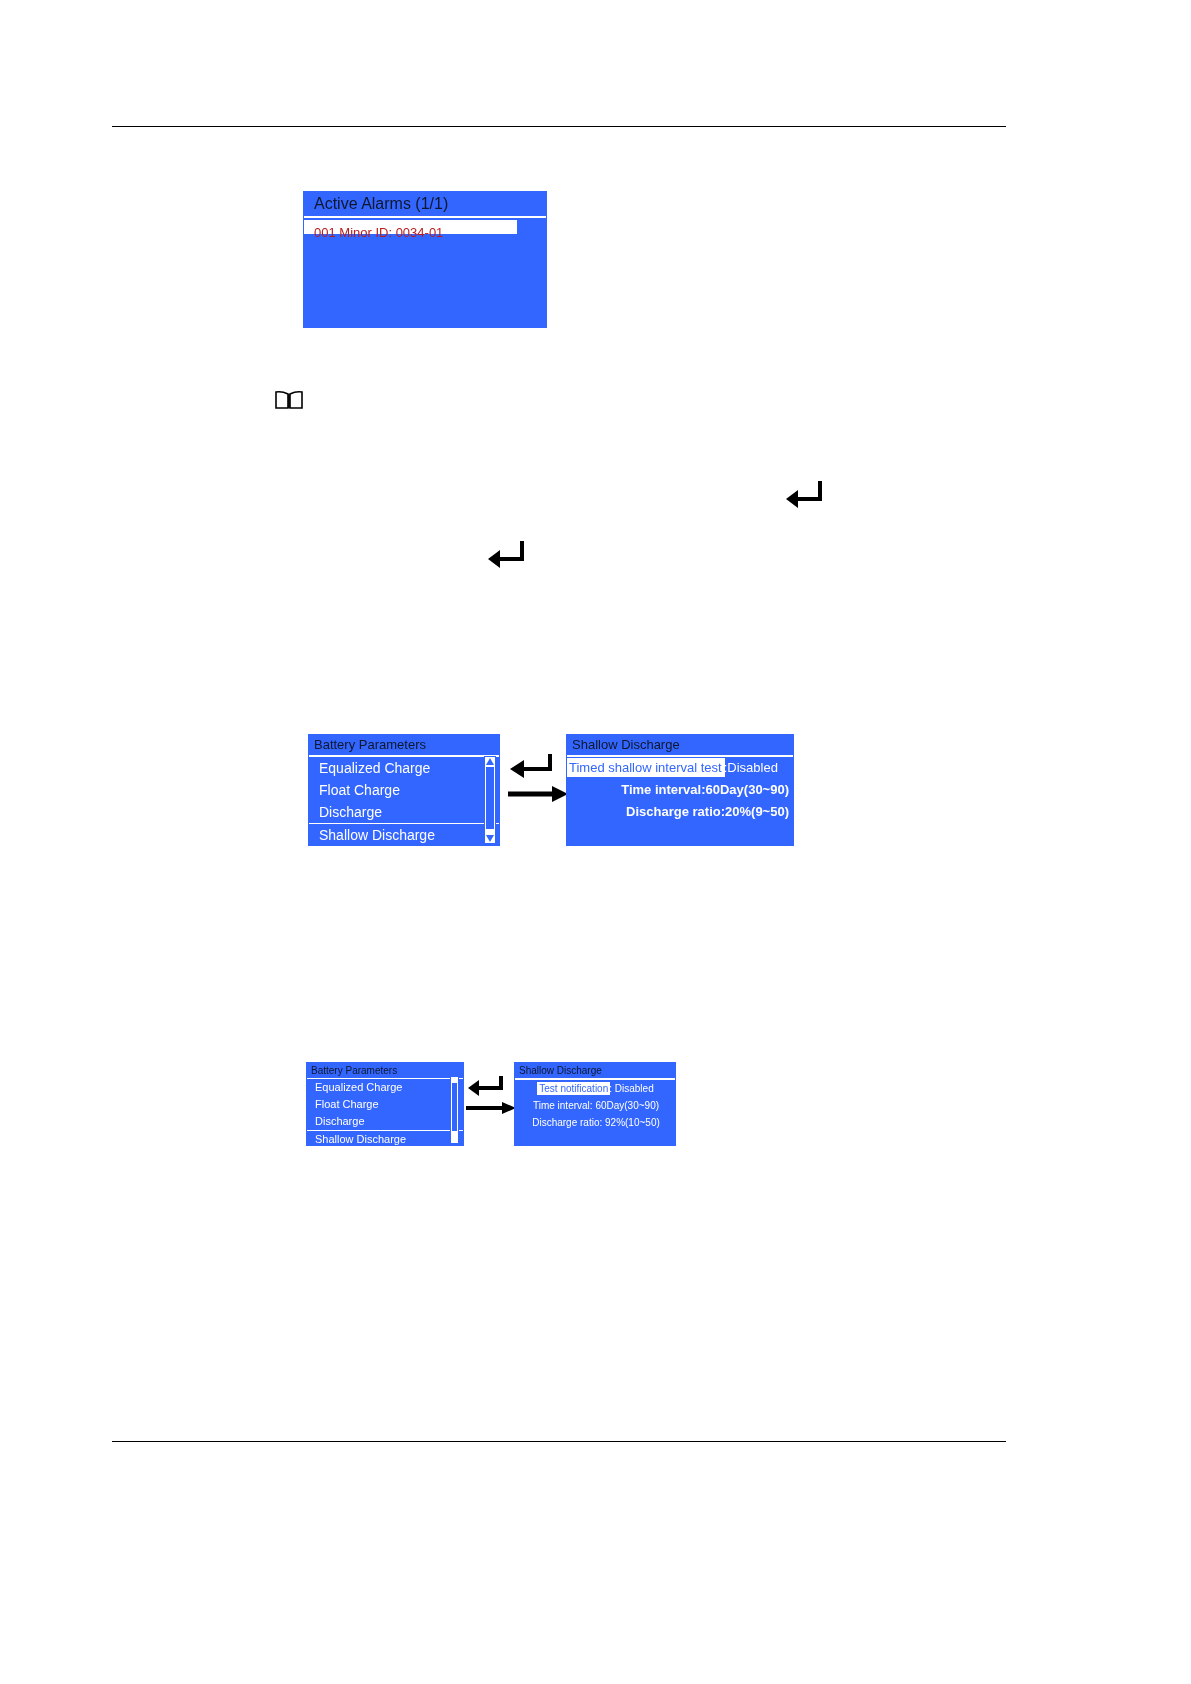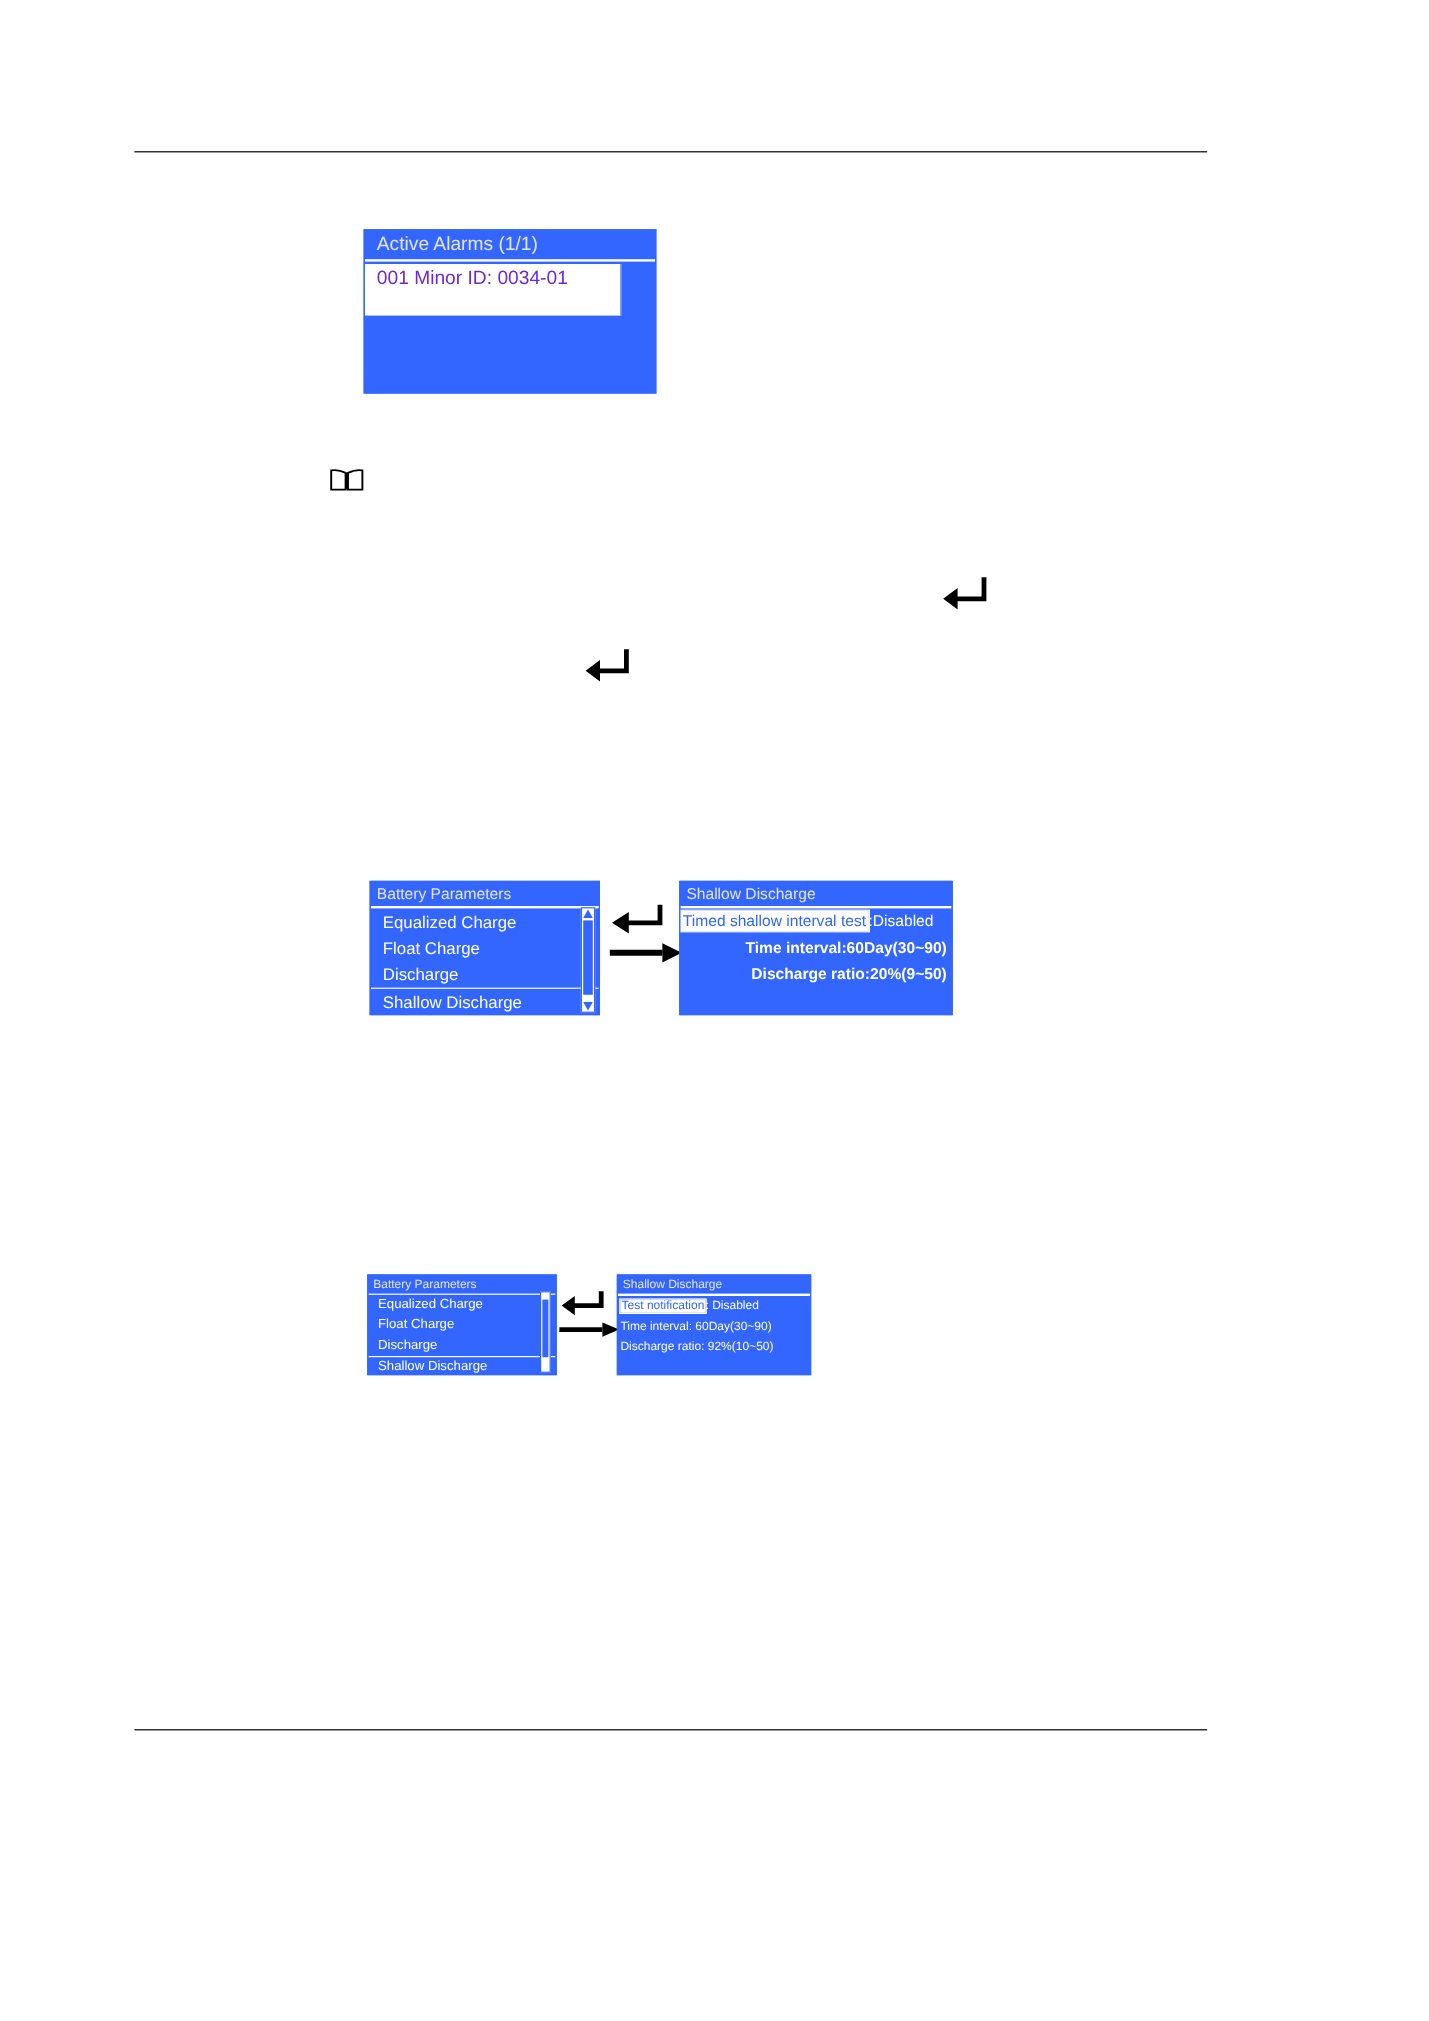--- a/index.html
+++ b/index.html
@@ -30,47 +30,47 @@
   .lcd {
     position: absolute;
     background: #3366ff;
     border: 1px solid #3366ff;
     box-sizing: border-box;
     color: #ffffff;
     overflow: hidden;
   }
   .lcd-title {
     background: #3366ff;
-    color: #e5e5e5;
+    color: #0f172a;
     border-bottom: 2px solid #ffffff;
     white-space: nowrap;
     overflow: hidden;
   }
 
   
   #alarms-panel {
     left: 303px;
     top: 191px;
     width: 244px;
     height: 137px;
     border: 1px solid #3366ff;
   }
   #alarms-panel .lcd-title {
     height: 24px;
     line-height: 24px;
     padding-left: 10px;
     font-size: 16px;
   }
   #alarms-panel .alarm-item {
-    height: 43px;
+    height: 14px;
     line-height: 26px;
     padding-left: 10px;
-    font-size: 16px;
-    background: #ffffff;
-    color: #6d28d9;
+    font-size: 13px;
+    background: #ffffff;
+    color: #b91c1c;
     width: 214px;
     box-sizing: border-box;
     border-right: 1px solid #3366ff;
     margin-top: 2px;
   }
 
   
   #note-icon {
     position: absolute;
     left: 274px;
@@ -244,20 +244,21 @@
     line-height: 15px;
     padding-left: 4px;
     font-size: 10px;
   }
   #fig3-detail .drow {
     height: 17px;
     line-height: 17px;
     font-size: 10px;
     white-space: nowrap;
     padding-left: 2px;
+    text-align: center;
   }
   #fig3-detail .drow.indent { }
   #fig3-detail .lbl-hl {
     background: #ffffff;
     color: #3366ff;
     padding: 0 1px;
     outline: 1px solid #ffffff;
   }
 </style>
 </head>

